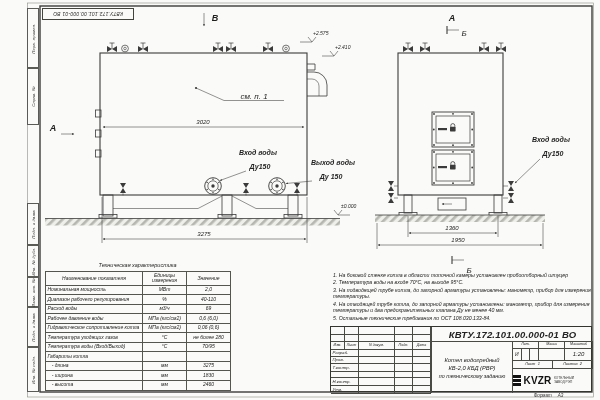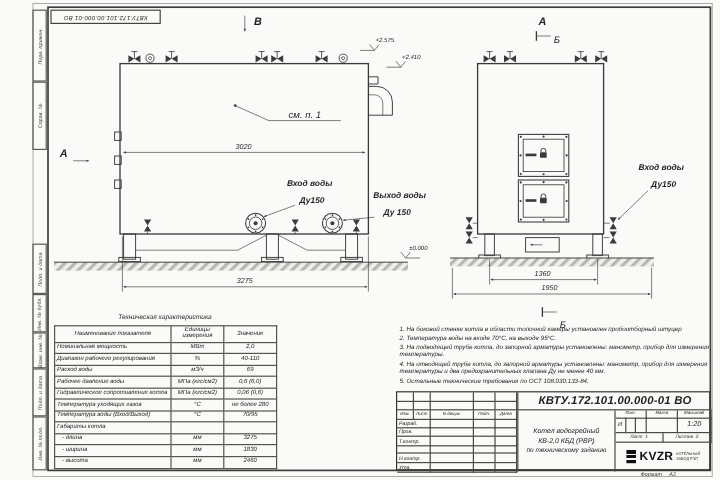--- a/index.html
+++ b/index.html
@@ -67,21 +67,21 @@
       font-size:3.6px;text-align:center;line-height:5.5px;}
   .litval{left:182px;top:21px;width:80px;height:13px;display:grid;
       grid-template-columns:8.7px 8.7px 8.6px 26px 28px;}
   .litval div{border-right:0.8px solid #4a4a44;border-bottom:0.8px solid #4a4a44;box-sizing:border-box;
       text-align:center;font-size:5px;line-height:12px;}
   .litval .sc{font-size:6px;}
   .sheetrow{left:182px;top:34px;width:80px;height:7px;display:grid;grid-template-columns:40px 40px;}
   .sheetrow div{border-right:0.8px solid #4a4a44;border-bottom:0.8px solid #4a4a44;box-sizing:border-box;
       font-size:4px;text-align:center;line-height:6.5px;}
   .logorow{left:182px;top:41px;width:80px;height:25px;display:flex;align-items:center;
-      justify-content:center;gap:2.5px;}
+      gap:2.5px;}
   .logo-mark{width:8px;height:11px;background:linear-gradient(#111 0 28%,#fff 28% 38%,#111 38% 62%,#fff 62% 72%,#111 72% 100%);}
   .logo-kvzr{font-size:10px;font-weight:900;font-style:normal;color:#111;letter-spacing:.2px;}
   .logo-sub{display:flex;flex-direction:column;font-size:3.2px;font-style:normal;
       color:#333;line-height:1.2;}
   .fmt{position:absolute;left:505px;top:392.5px;width:87px;text-align:center;font-size:4.5px;
       font-style:italic;color:#333;}
   .fmt span{margin:0 3px;}
 </style>
 </head>
 <body>

